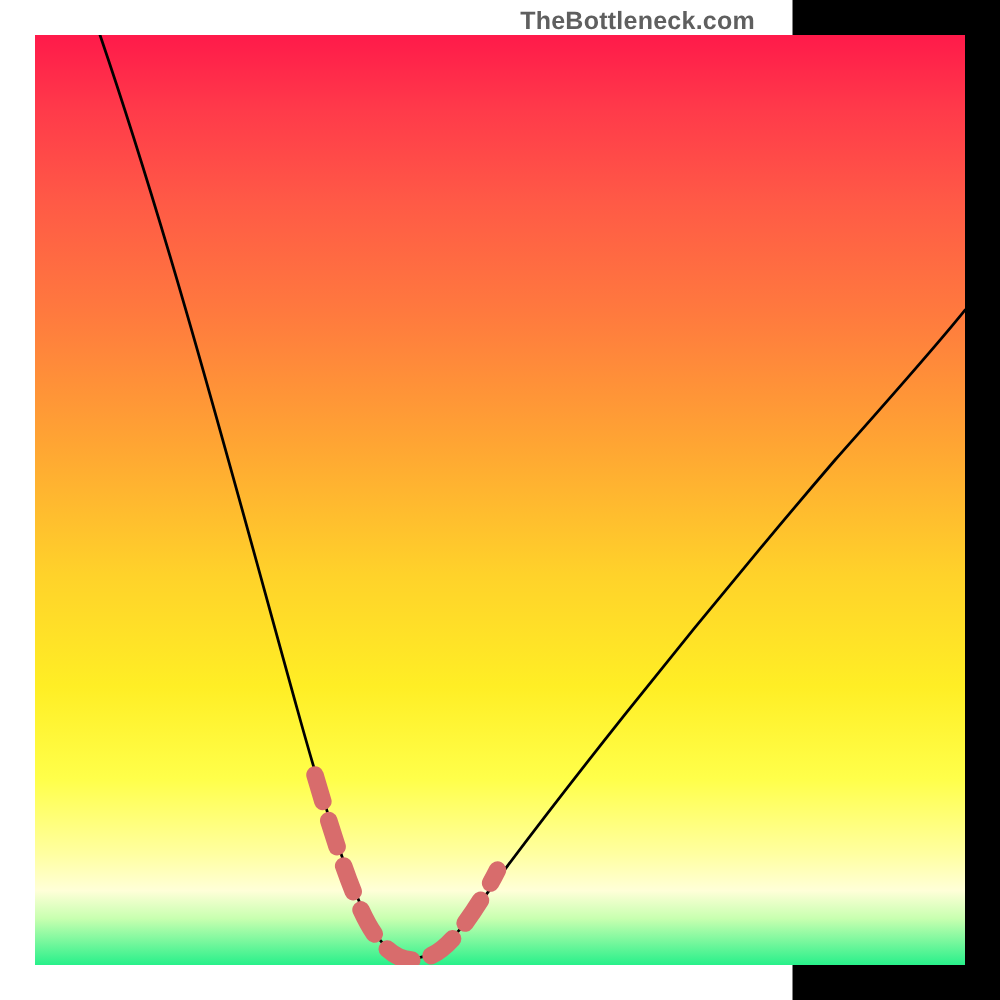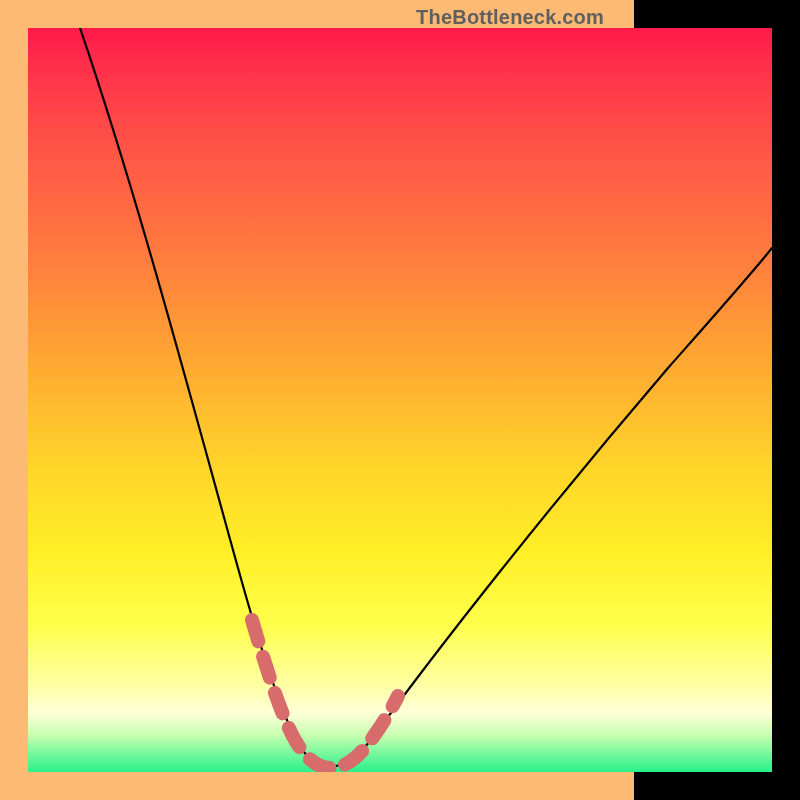--- a/index.html
+++ b/index.html
@@ -9,21 +9,21 @@
     height: 800px;
     background: #000;
     overflow: hidden;
   }
   .frame {
     position: absolute;
     left: 0;
     top: 0;
     width: 634px;
     height: 800px;
-    background: #fdba74;
+    background: #ffffff;
   }
   .plot-area {
     position: absolute;
     left: 28px;
     top: 28px;
     width: 744px;
     height: 744px;
     overflow: hidden;
   }
   .gradient {

